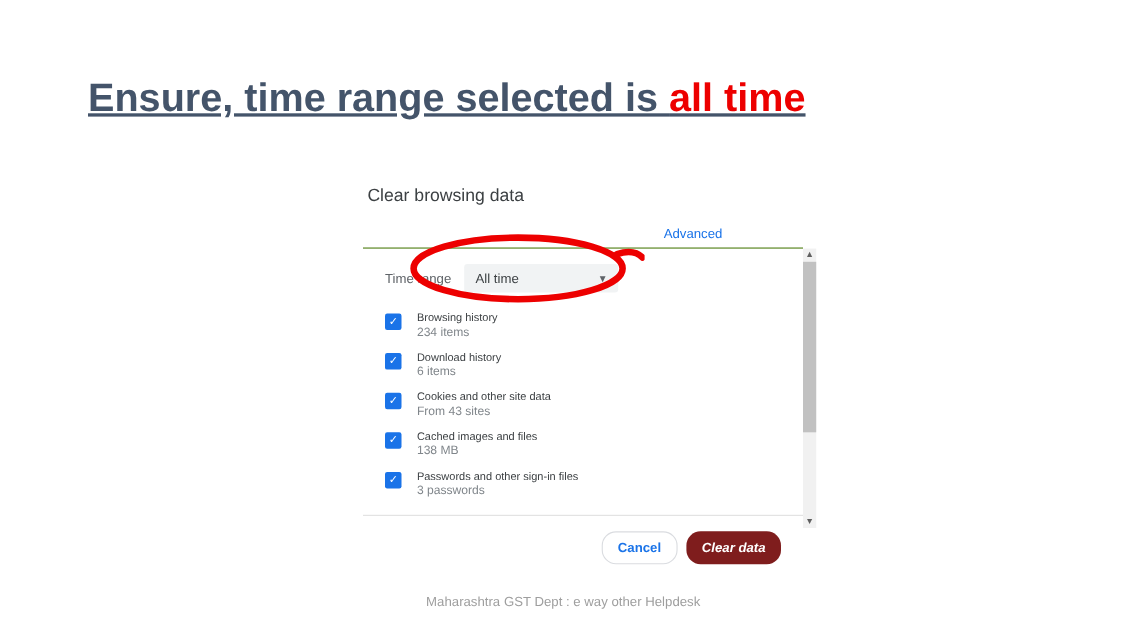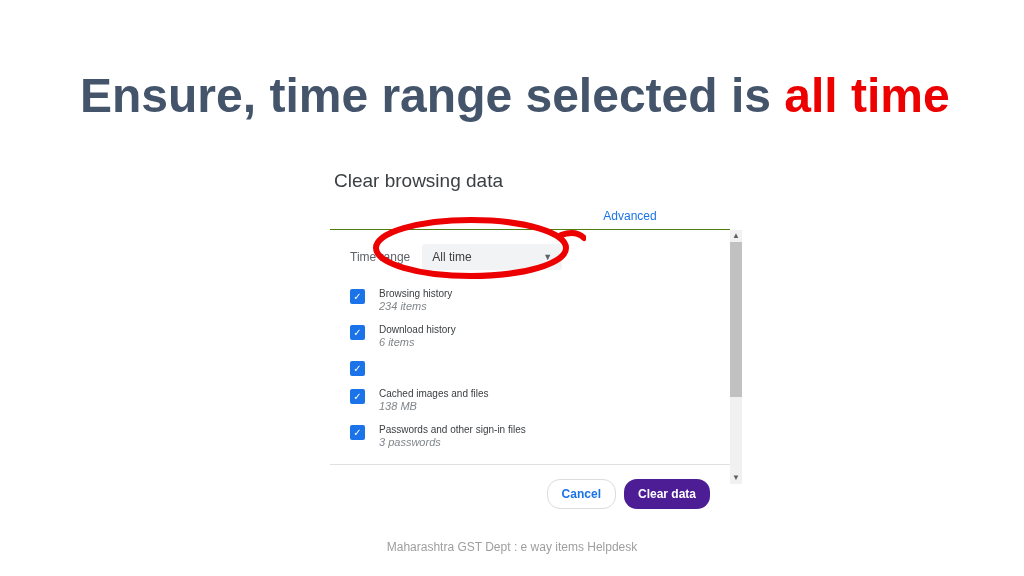--- a/index.html
+++ b/index.html
@@ -7,36 +7,37 @@
       font-family: Arial, sans-serif;
       width: 1024px;
       height: 576px;
       background: #fff;
       position: relative;
     }
     .slide-title {
       position: absolute;
       top: 68px;
       left: 80px;
-      font-size: 48px;
+      font-size: 36px;
       font-weight: bold;
       color: #44546a;
+      text-decoration: underline;
     }
     .slide-title .highlight {
       color: #ed0000;
     }
     .dialog {
       position: absolute;
       top: 160px;
       left: 330px;
       width: 400px;
       background: #fff;
     }
     .dialog-title {
-      font-size: 19px;
+      font-size: 16px;
       color: #3c4043;
       padding: 10px 16px 10px 4px;
     }
     .tabs {
       display: flex;
       border-bottom: 1px solid #4d7c0f;
       height: 28px;
     }
     .tab {
       flex: 1;
@@ -109,21 +110,20 @@
       line-height: 1;
     }
     .item-text .item-title {
       font-size: 10px;
       color: #3c4043;
     }
     .item-text .item-sub {
       font-size: 11px;
       color: #80868b;
       margin-top: 1px;
-      font-style: italic;
     }
     .footer {
       display: flex;
       justify-content: flex-end;
       gap: 8px;
       padding: 14px 20px 0 0;
       border-top: 1px solid #e0e0e0;
       margin-top: 8px;
     }
     .btn {
@@ -134,21 +134,22 @@
       cursor: pointer;
       border: none;
     }
     .btn-cancel {
       color: #1a73e8;
       background: #fff;
       border: 1px solid #dadce0;
     }
     .btn-primary {
       color: #fff;
-      background: #4c1d95;
+      background: #7f1d1d;
+      font-style: italic;
     }
     .scrollbar {
       position: absolute;
       right: -12px;
       top: 0;
       width: 12px;
       height: 254px;
       background: #f1f1f1;
     }
     .scroll-thumb {
@@ -230,20 +231,24 @@
           </span>
         <div class="item-text">
           <div class="item-title">Download history</div>
           <div class="item-sub">6 items</div>
         </div>
       </div>
       <div class="list-item">
         <span class="checkbox">
             <span class="check">✓</span>
           </span>
+        <div class="item-text">
+          <div class="item-title">Cookies and other site data</div>
+          <div class="item-sub">From 43 sites</div>
+        </div>
       </div>
       <div class="list-item">
         <span class="checkbox">
             <span class="check">✓</span>
           </span>
         <div class="item-text">
           <div class="item-title">Cached images and files</div>
           <div class="item-sub">138 MB</div>
         </div>
       </div>
@@ -266,13 +271,13 @@
     </div>
 
   </div>
 
   <div class="footer">
     <button class="btn btn-cancel">Cancel</button>
     <button class="btn btn-primary">Clear data</button>
   </div>
 </div>
 
-<div class="footer-text">Maharashtra GST Dept : e way items Helpdesk</div>
+<div class="footer-text">Maharashtra GST Dept : e way other Helpdesk</div>
 
 </body></html>

